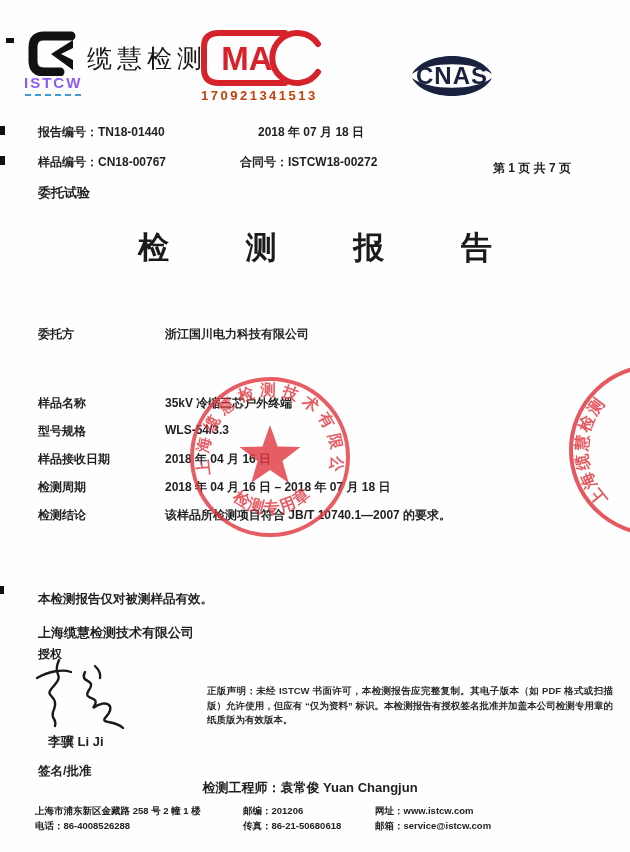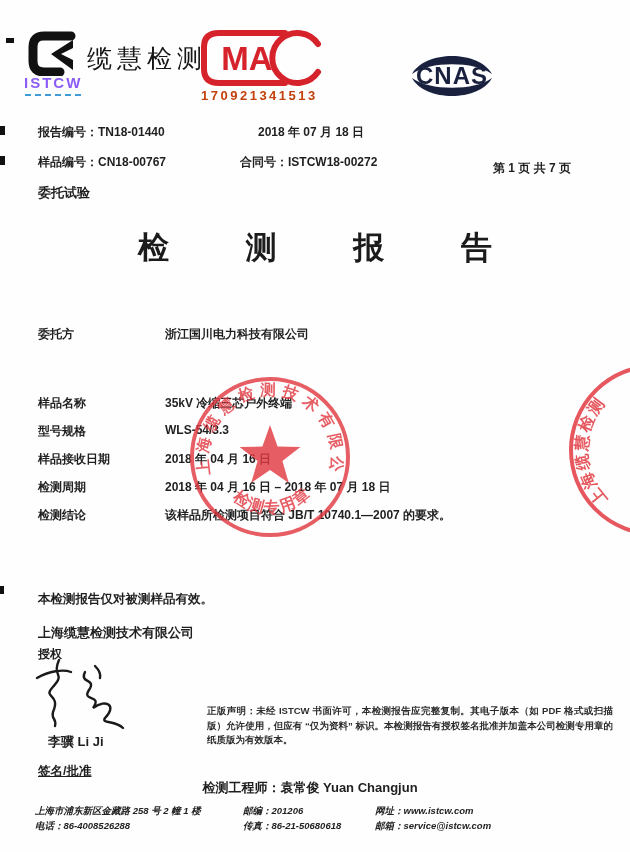--- a/index.html
+++ b/index.html
@@ -18,23 +18,23 @@
   .accr{font-size:11.5px;font-weight:bold;line-height:14.5px;color:#20263a;letter-spacing:2px;}
   .accr .en{letter-spacing:0.5px;}
   
   .meta{font-size:12px;font-weight:bold;white-space:nowrap;}
   .title{width:630px;text-align:center;font-size:31px;font-weight:bold;
          letter-spacing:34px;text-indent:34px;color:#1b1b1b;}
   .lbl{font-size:12px;font-weight:bold;white-space:nowrap;}
   .val{font-size:12px;font-weight:bold;white-space:nowrap;}
   .note{font-size:12.5px;font-weight:bold;}
   .disclaimer{width:406px;font-size:9.5px;font-weight:bold;line-height:1.55;
-              text-align:justify;color:#2c2c2c;margin-top:20px;}
+              text-align:justify;color:#2c2c2c;}
   .engineer{width:600px;text-align:center;font-size:13px;font-weight:bold;}
-  .foot{font-size:9.5px;font-weight:bold;line-height:15px;color:#222;white-space:nowrap;font-style:italic;}
+  .foot{font-size:9.5px;font-weight:bold;line-height:15px;color:#222;white-space:nowrap;}
   .edge-mark{background:#111;}
   .stamp-clip{overflow:hidden;}
 </style>
 </head>
 <body>
 
 <div class="page">
 
   <div class="abs edge-mark" style="left:6px;top:38px;width:8px;height:5px;"></div>
   <div class="abs edge-mark" style="left:0;top:126px;width:5px;height:9px;"></div>
@@ -138,21 +138,21 @@
       <g fill="none" stroke="#1a1a1a" stroke-width="2.4" stroke-linecap="round">
         <path d="M34,4 C26,22 42,16 27,32 C18,42 36,38 28,56 C26,64 32,62 30,70"></path>
         <path d="M12,22 C24,15 38,13 46,16"></path>
         <path d="M60,16 C54,28 72,22 64,34 C56,46 78,38 68,52 C82,42 92,50 80,62 C76,68 90,64 98,72"></path>
         <path d="M70,10 C74,14 76,18 75,22"></path>
       </g>
     </svg>
   </div>
 
   <div class="abs note" style="left:48px;top:733px;font-size:13px;">李骥 Li Ji</div>
-  <div class="abs note" style="left:38px;top:763px;text-decoration:underline;">签名/批准</div>
+  <div class="abs note" style="left:38px;top:763px;">签名/批准</div>
 
   <div class="abs disclaimer" style="left:207px;top:684px;">正版声明：未经 ISTCW 书面许可，本检测报告应完整复制。其电子版本（如 PDF 格式或扫描版）允许使用，但应有 “仅为资料” 标识。本检测报告有授权签名批准并加盖本公司检测专用章的纸质版为有效版本。</div>
 
   <div class="abs engineer" style="left:10px;top:779px;">检测工程师：袁常俊  Yuan Changjun</div>
 
   <div class="abs foot" style="left:35px;top:803px;">
     <div>上海市浦东新区金藏路 258 号 2 幢 1 楼</div>
     <div>电话：86-4008526288</div>
   </div>
   <div class="abs foot" style="left:243px;top:803px;">

